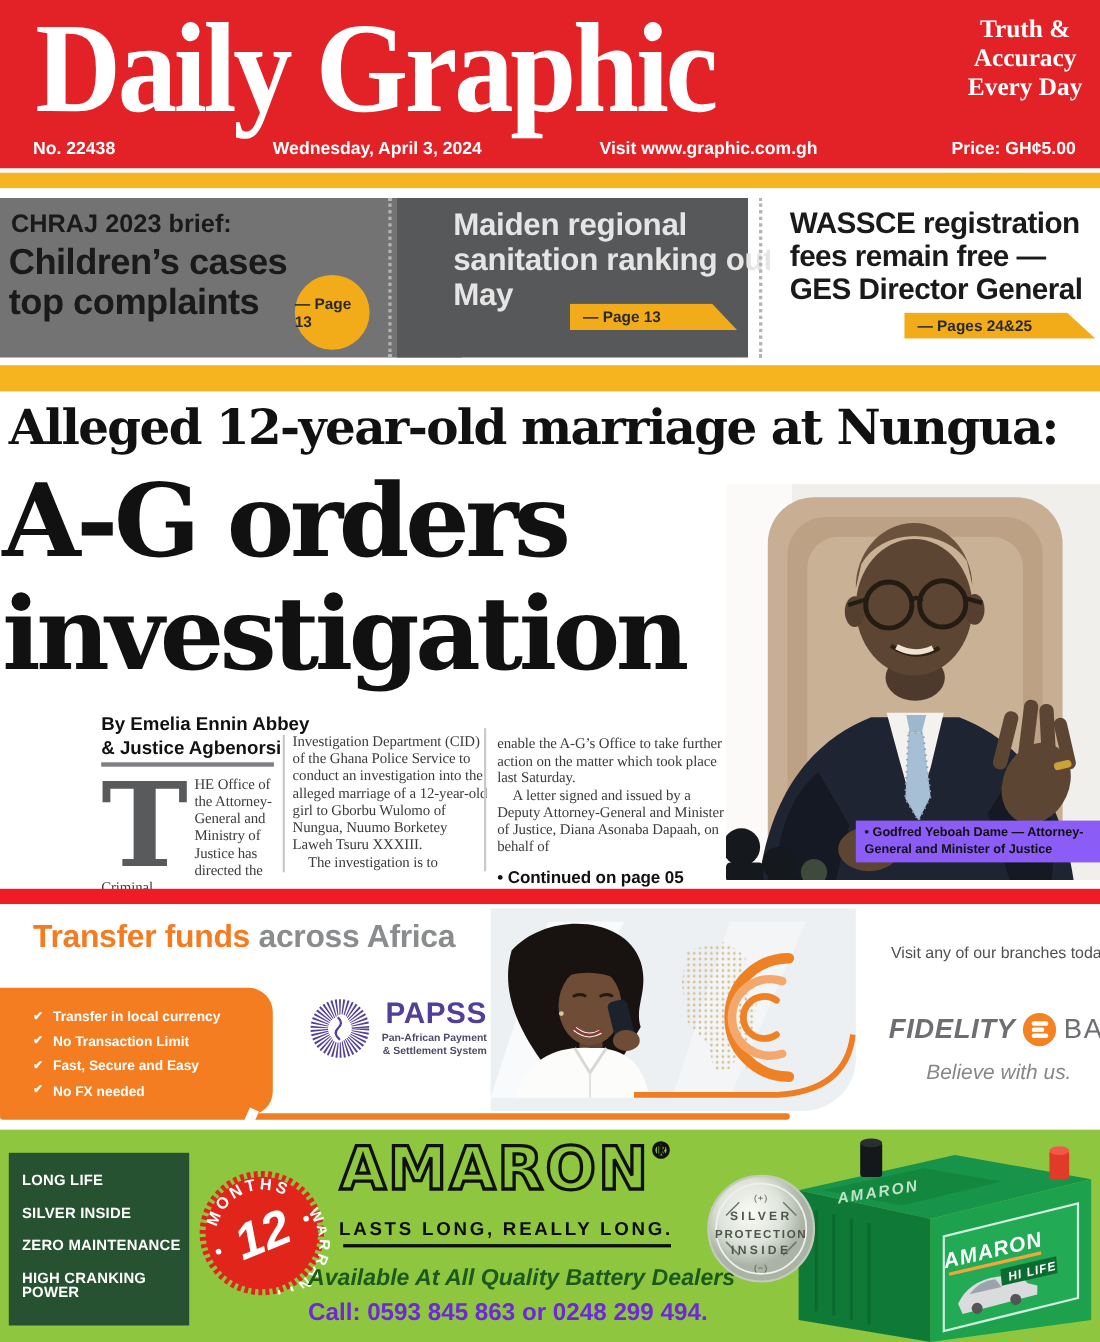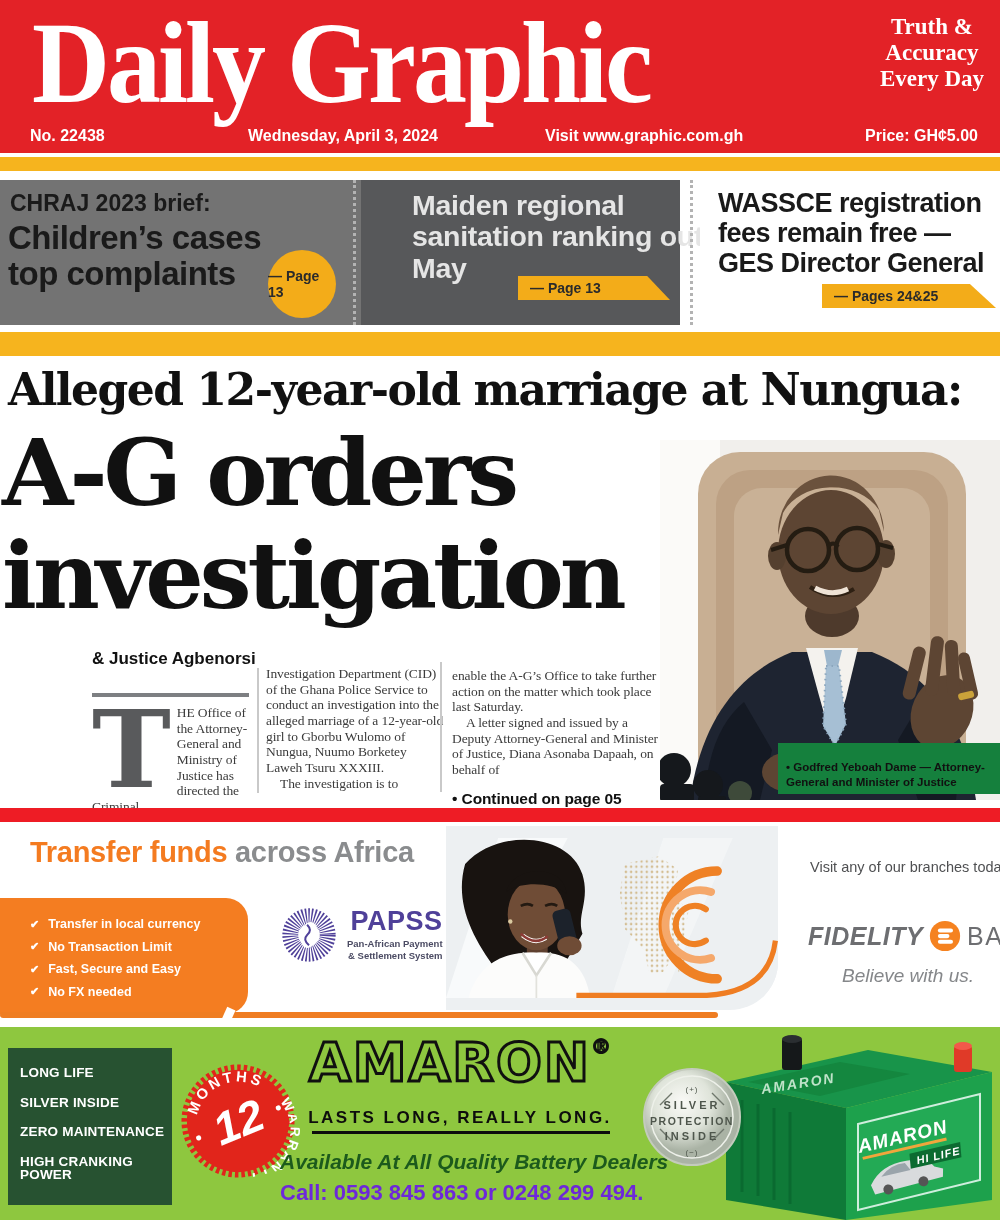--- a/index.html
+++ b/index.html
@@ -45,22 +45,22 @@
       font:bold 27px/1.12 "Liberation Sans",sans-serif;letter-spacing:-0.5px;}
   .s3-tag{position:absolute;left:122px;top:104px;width:162px;height:24px;}
 
   
   .lead{position:absolute;left:0;top:356px;width:1000px;height:452px;background:#fff;}
   .lead-kicker{position:absolute;left:8px;top:12px;white-space:nowrap;
       font:bold 44px/1 "DejaVu Serif",serif;letter-spacing:-1.5px;color:#111;}
   .lead-head{position:absolute;left:2px;top:66px;
       font:bold 92px/1.12 "DejaVu Serif",serif;letter-spacing:-4px;color:#111;}
   .photo{position:absolute;left:660px;top:84px;width:340px;height:360px;overflow:hidden;}
-  .caption{position:absolute;right:0;bottom:6px;width:208px;background:#15803d;
-      padding:17px 6px 4px 8px;font:bold 11.5px/1.3 "Liberation Sans",sans-serif;color:#111;}
+  .caption{position:absolute;right:0;bottom:16px;width:208px;background:#8b5cf6;
+      padding:4px 6px 4px 8px;font:bold 11.5px/1.3 "Liberation Sans",sans-serif;color:#111;}
   .byline{position:absolute;left:92px;top:292px;width:230px;
       font:bold 17px/1.25 "Liberation Sans",sans-serif;color:#111;}
   .byrule{position:absolute;left:92px;top:337px;width:157px;height:4px;background:#7d7f82;}
   .bodycol{font:13.5px/1.16 "Liberation Serif",serif;color:#3b3b3b;letter-spacing:-0.1px;}
   .col1{position:absolute;left:92px;top:349px;width:168px;}
   .dropcap{float:left;font:bold 106px/0.78 "DejaVu Serif",serif;color:#595a5c;margin:4px 6px 0 0;}
   .col2{position:absolute;left:266px;top:310px;width:180px;}
   .col3{position:absolute;left:452px;top:312px;width:212px;}
   .indent{text-indent:14px;margin:0;}
   .colrule{position:absolute;width:1.5px;background:#c9c9c9;}
@@ -204,20 +204,21 @@
           <circle cx="48" cy="345" r="15"></circle>
           <rect x="0" y="344" width="34" height="18" rx="4"></rect>
           <rect x="38" y="356" width="28" height="10" rx="3"></rect>
         </g>
         <circle cx="80" cy="353" r="12" fill="#3e4a3a"></circle>
       </svg>
       <div class="caption">• Godfred Yeboah Dame — Attorney-General and Minister of Justice</div>
     </div>
 
     <div class="byline">
+      <div>By Emelia Ennin Abbey</div>
       <div>&amp; Justice Agbenorsi</div>
     </div>
     <div class="byrule"></div>
 
     <div class="bodycol col1">
       <span class="dropcap">T</span><span>HE Office of the Attorney-General and Ministry of Justice has directed the Criminal</span>
     </div>
     <div class="colrule cr1"></div>
     <div class="bodycol col2">
       <p style="margin:0">Investigation Department (CID) of the Ghana Police Service to conduct an investigation into the alleged marriage of a 12-year-old girl to Gborbu Wulomo of Nungua, Nuumo Borketey Laweh Tsuru XXXIII.</p>

